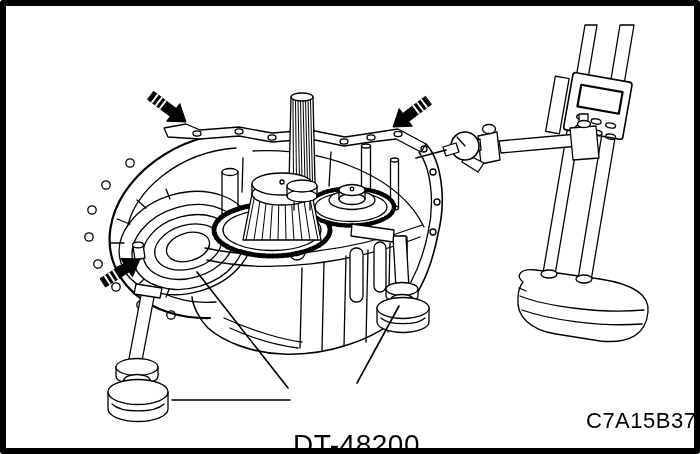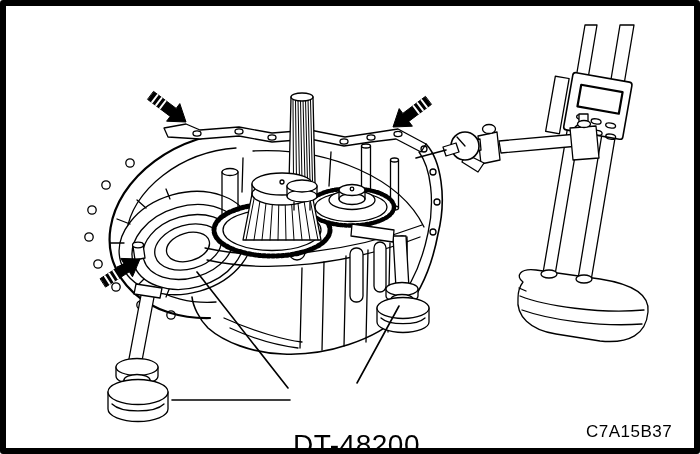--- a/index.html
+++ b/index.html
@@ -13,21 +13,21 @@
   #art .teeth{stroke-width:5;stroke-dasharray:2.5 2.2;}
   #art .teeth2{stroke-width:4.5;stroke-dasharray:2.2 2;}
   #art .ws{stroke:#ffffff;stroke-width:2;}
   #art .thin{stroke-width:1;}
   #art .med{stroke-width:1.6;}
   #art .thick{stroke-width:2.2;}
   #art .frameline{stroke-width:6;}
   #art .scr{stroke-width:2.2;}
   .label{position:absolute;color:#000;white-space:nowrap;}
   .part-label{left:293px;top:384px;font-size:28px;letter-spacing:0.5px;margin-top:45px;}
-  .figure-code{left:586px;top:422px;font-size:17px;letter-spacing:0.5px;}
+  .figure-code{left:586px;top:408px;font-size:22px;letter-spacing:0.5px;}
 </style>
 </head>
 <body>
 
 <div class="frame">
   <svg id="art" width="700" height="454" viewBox="0 0 700 454">
 
     <rect class="frameline" x="3" y="3" width="694" height="448"></rect>
 
     <g>

